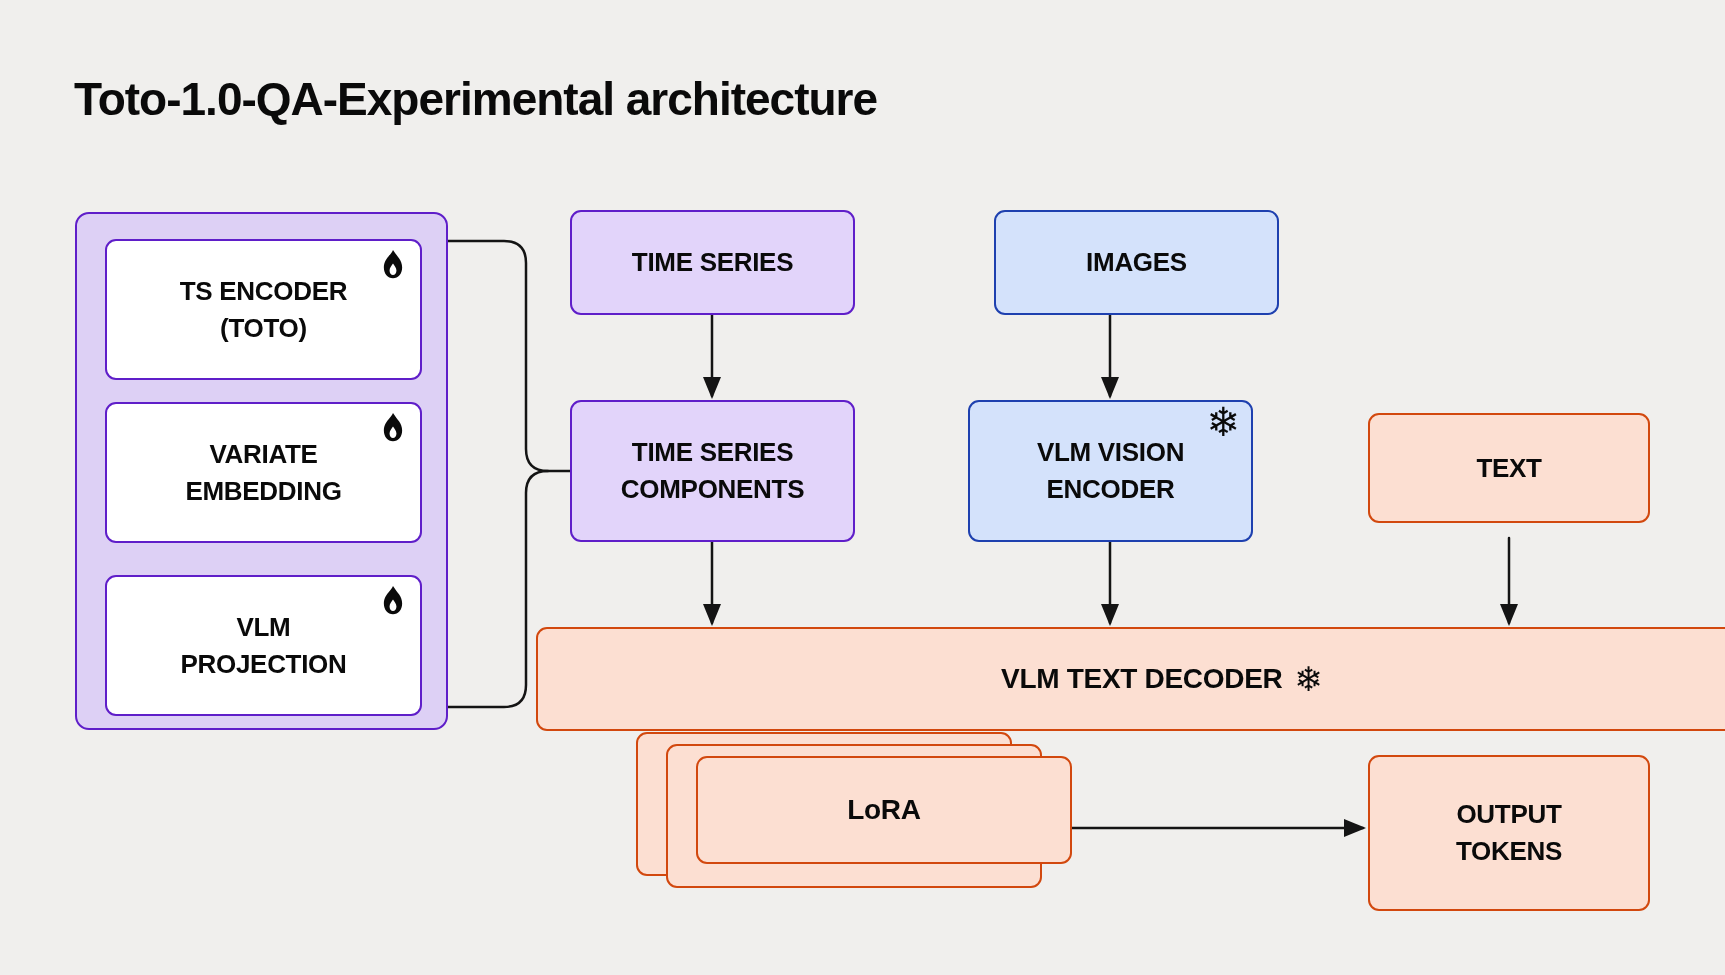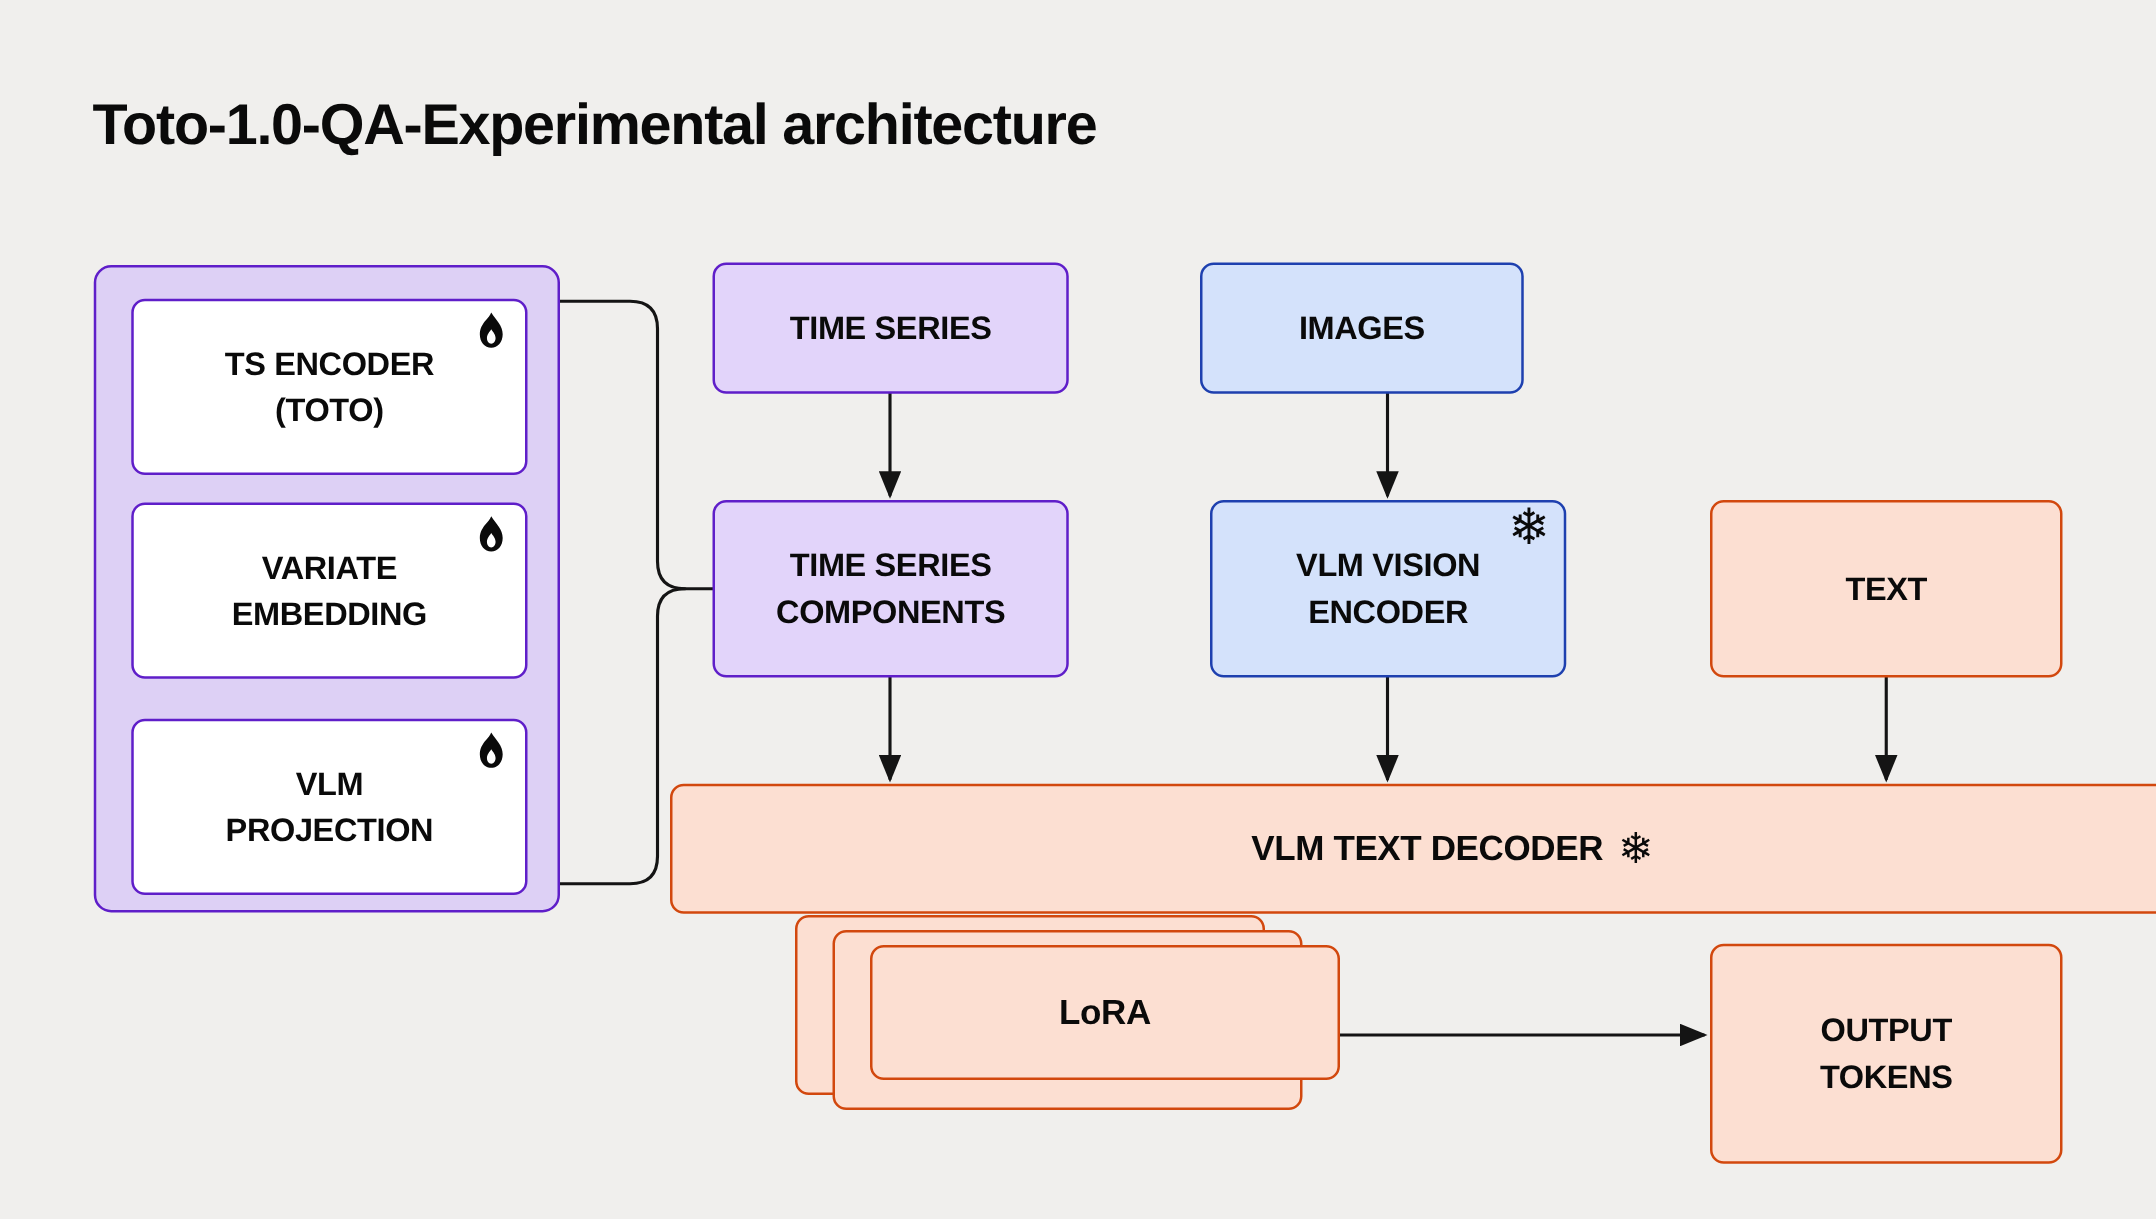--- a/index.html
+++ b/index.html
@@ -87,50 +87,50 @@
       </svg>
       <span class="label">VLM
 PROJECTION</span>
     </div>
   </div>
 
   <div class="node purple" style="left:570px;top:210px;width:285px;height:105px;">
     <span class="label">TIME SERIES</span>
   </div>
 
-  <div class="node blue" style="left:960px;top:210px;width:259px;height:105px;">
+  <div class="node blue" style="left:994px;top:210px;width:285px;height:105px;">
     <span class="label">IMAGES</span>
   </div>
 
   <div class="node purple" style="left:570px;top:400px;width:285px;height:142px;">
     <span class="label">TIME SERIES
 COMPONENTS</span>
   </div>
 
   <div class="node blue" style="left:968px;top:400px;width:285px;height:142px;">
     <span class="flake">❄</span>
     <span class="label">VLM VISION
 ENCODER</span>
   </div>
 
-  <div class="node orange" style="left:1368px;top:400px;width:282px;height:142px;">
+  <div class="node orange" style="left:1368px;top:413px;width:282px;height:110px;">
     <span class="label">TEXT</span>
   </div>
 
   <div class="node orange" style="left:536px;top:627px;width:1252px;height:104px;">
     <div class="decoder-row">
       <span class="label big-label">VLM TEXT DECODER</span>
       <span class="flake flake-inline">❄</span>
     </div>
   </div>
 
   <div class="node orange" style="left:636px;top:732px;width:376px;height:144px;"></div>
   <div class="node orange" style="left:666px;top:744px;width:376px;height:144px;"></div>
   <div class="node orange" style="left:696px;top:756px;width:376px;height:108px;">
     <span class="label big-label">LoRA</span>
   </div>
 
-  <div class="node orange" style="left:1368px;top:755px;width:282px;height:176px;">
+  <div class="node orange" style="left:1368px;top:755px;width:282px;height:156px;">
     <span class="label">OUTPUT
 TOKENS</span>
   </div>
 
 </div>
 
 </body></html>

